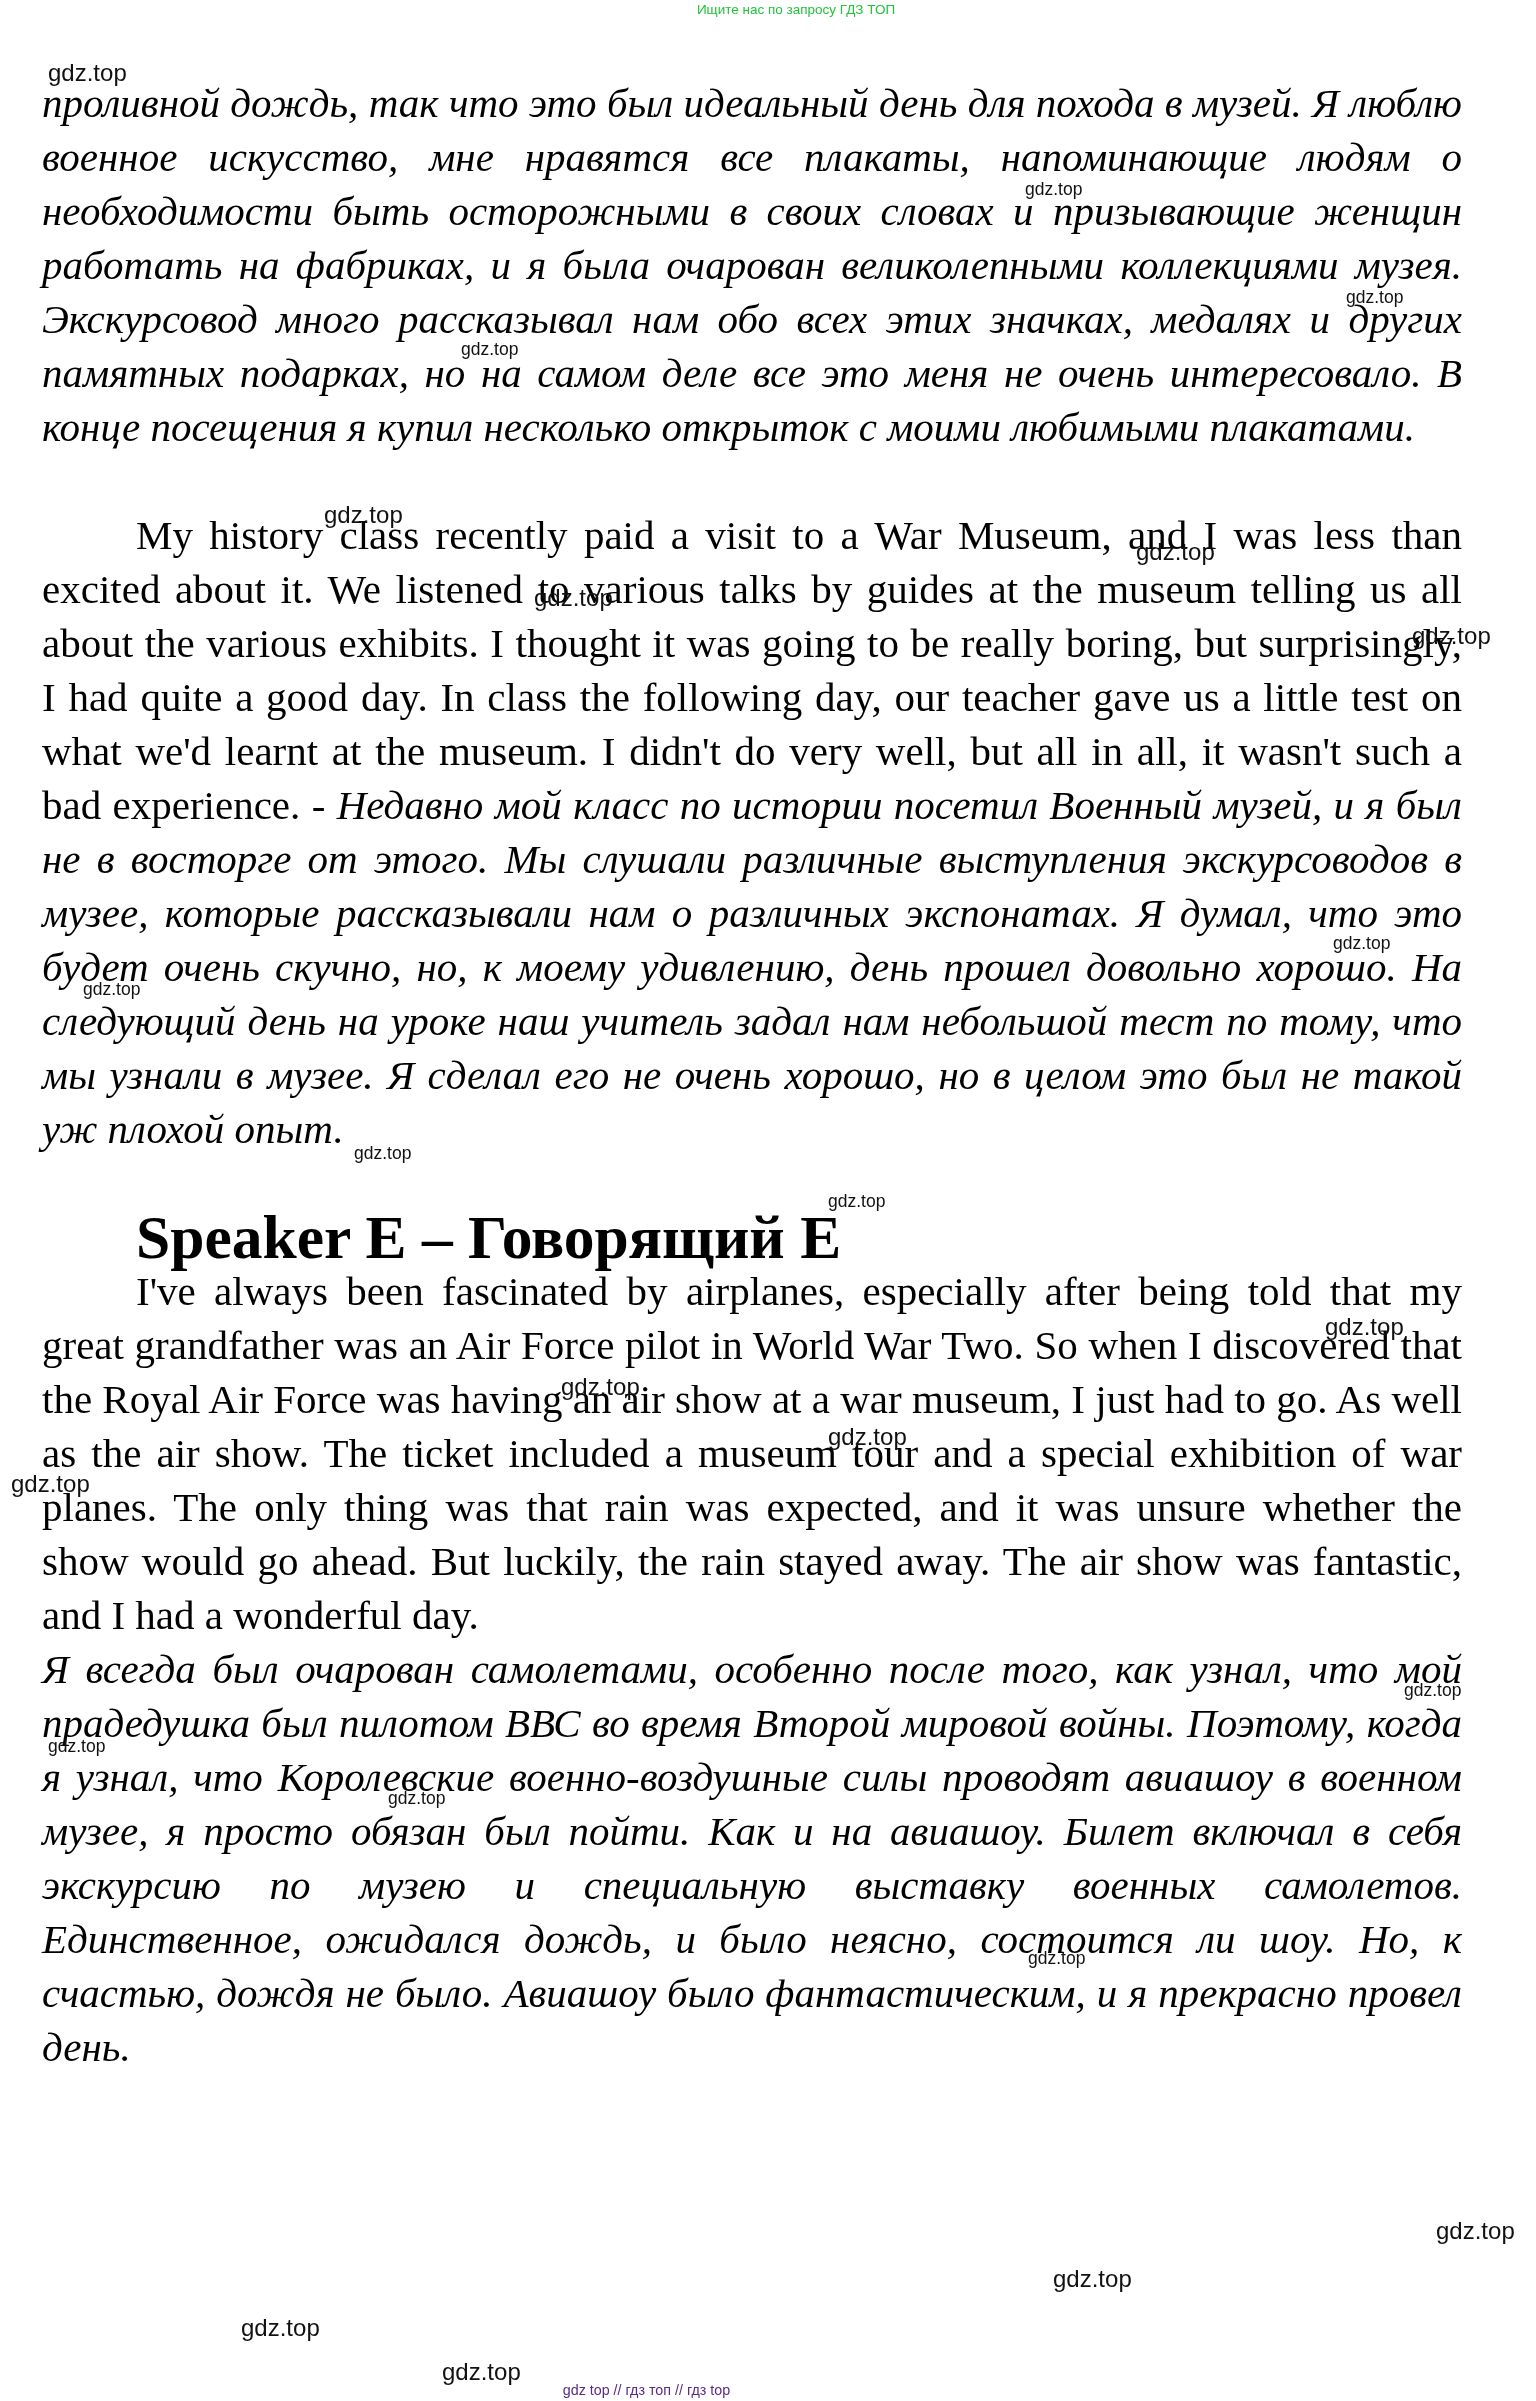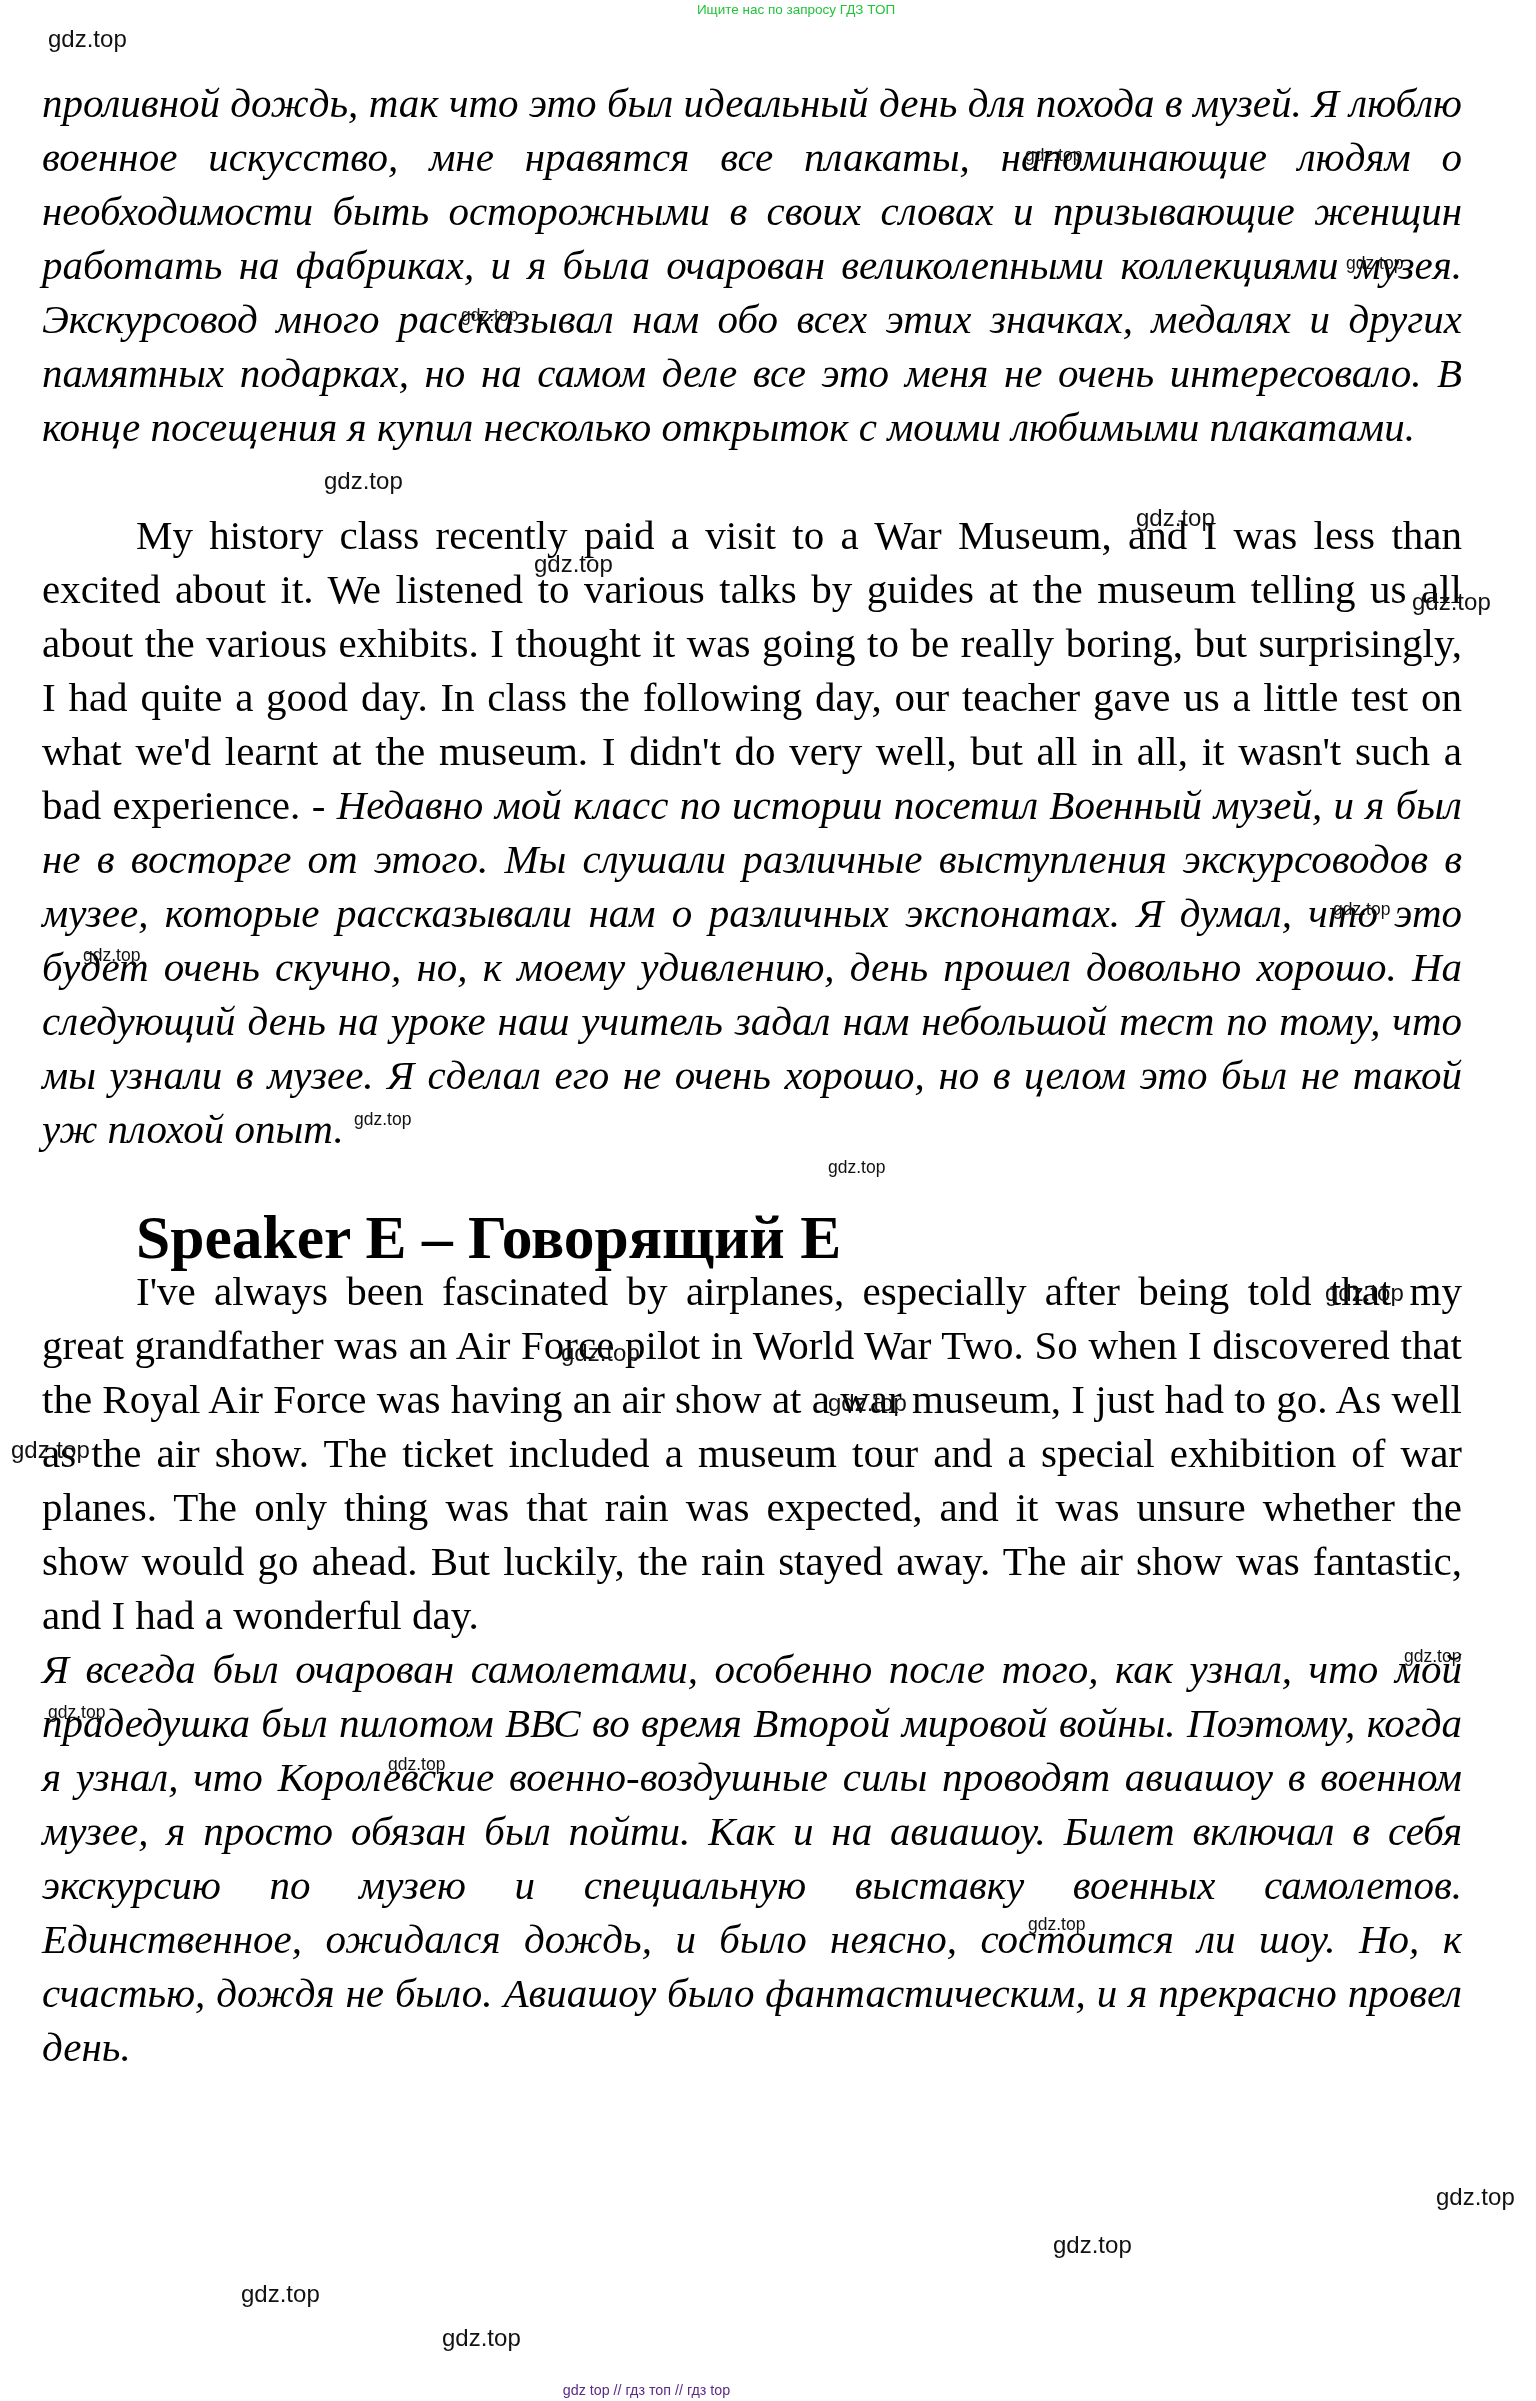--- a/index.html
+++ b/index.html
@@ -17,21 +17,21 @@
   .para { text-align: justify; margin: 0; }
   .ru { font-style: italic; }
   .indent { text-indent: 94px; }
   .heading {
     font-weight: bold; margin: 0; padding-left: 94px; line-height: 54px;
   }
   .gap { height: 54px; }
   .answer { margin-top: 62px; font-size: 43px; }
   .wm {
     position: absolute; font-family: "Liberation Sans", sans-serif; font-size: 24px;
-    color: #111; white-space: nowrap;
+    color: #111; white-space: nowrap; margin-top: 34px;
   }
   .wm.small { font-size: 17.5px; }
   .footer {
     position: absolute; bottom: 3.2px; left: 0; width: 1293px; text-align: center;
     font-family: "Liberation Sans", sans-serif; font-size: 14.3px; color: #5b2a86;
   }
 </style>
 </head>
 <body>
 

